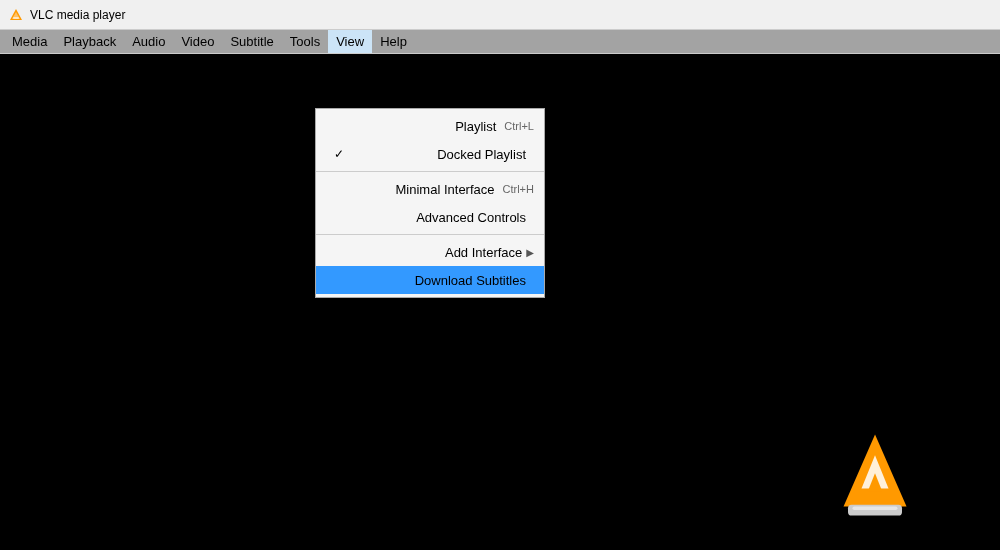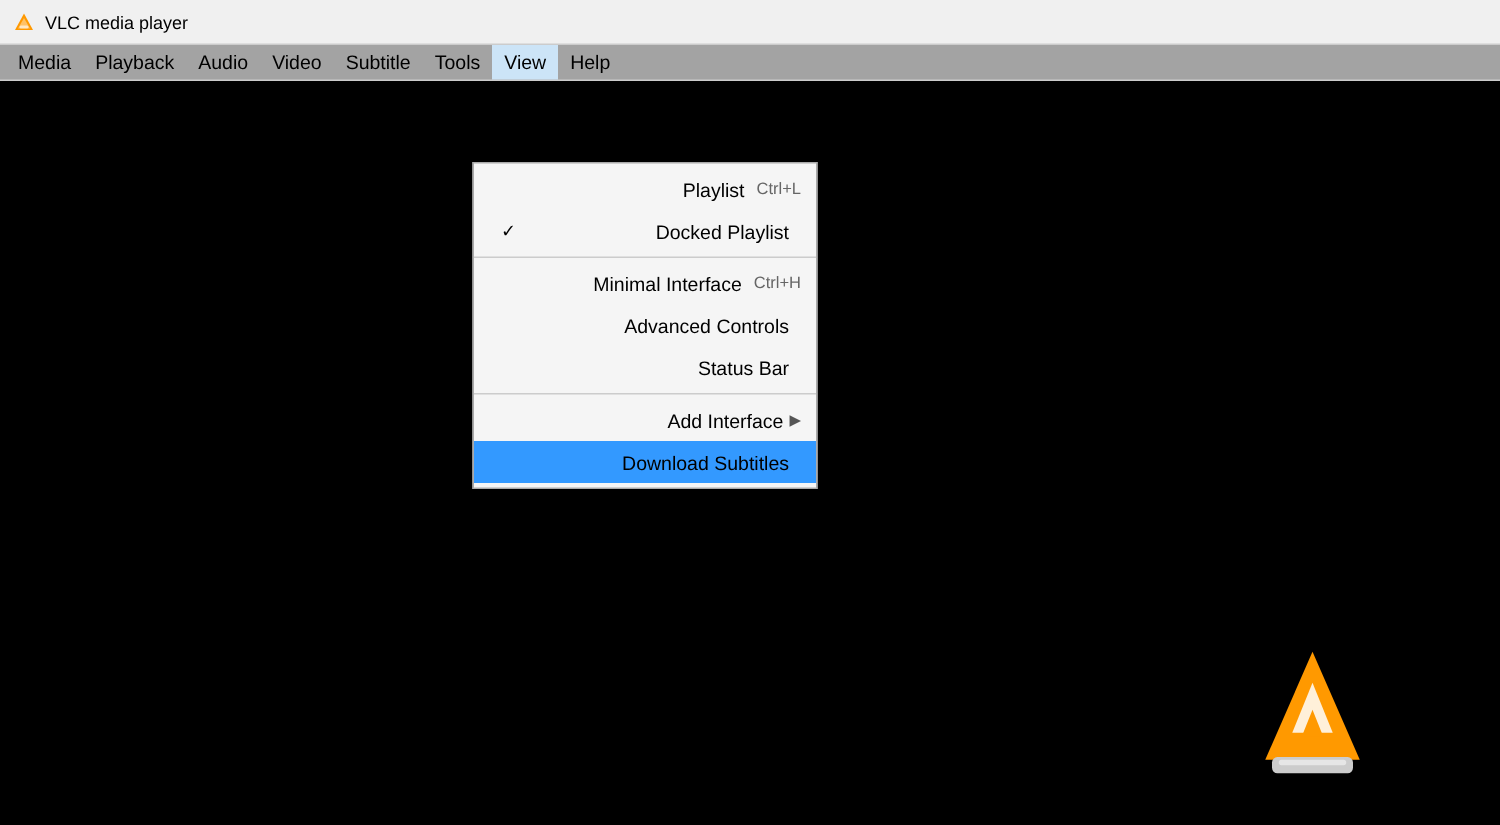--- a/index.html
+++ b/index.html
@@ -186,25 +186,20 @@
       <span class="item-shortcut">Ctrl+H</span>
     </div>
 
 
     <div class="dropdown-item">
       <span class="item-check"></span>
       <span class="item-label">Advanced Controls</span>
       <span class="item-shortcut"></span>
     </div>
 
-    <div class="dropdown-item">
-      <span class="item-check"></span>
-      <span class="item-label">Status Bar</span>
-      <span class="item-shortcut"></span>
-    </div>
 
     <div class="dropdown-separator"></div>
 
     <div class="dropdown-item">
       <span class="item-check"></span>
       <span class="item-label">Add Interface</span>
       <span class="item-arrow">▶</span>
     </div>
 
     <div class="dropdown-item highlighted">

